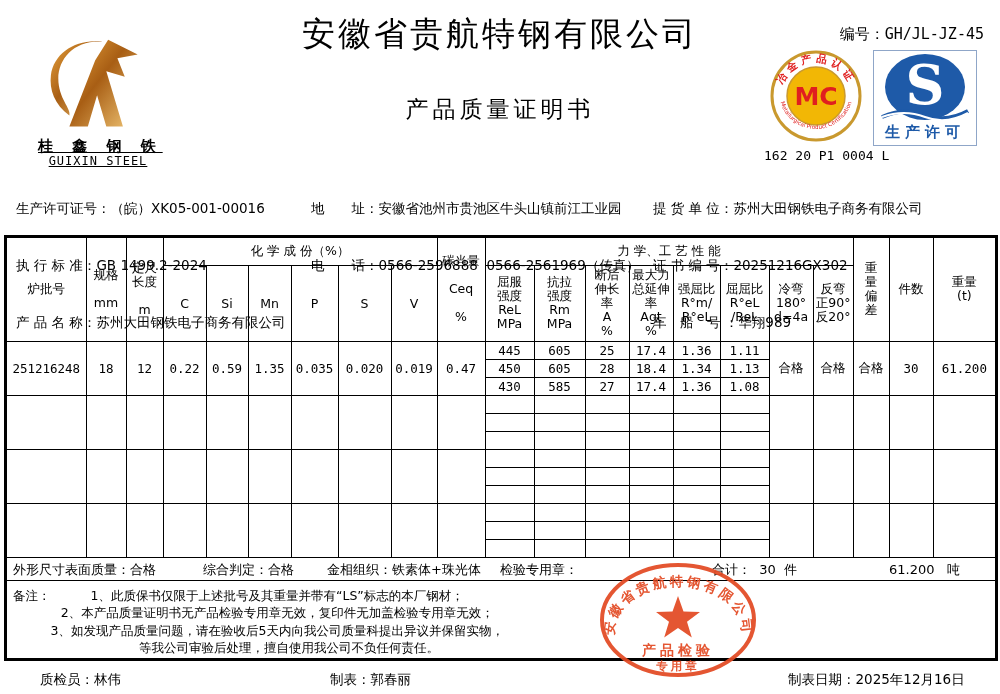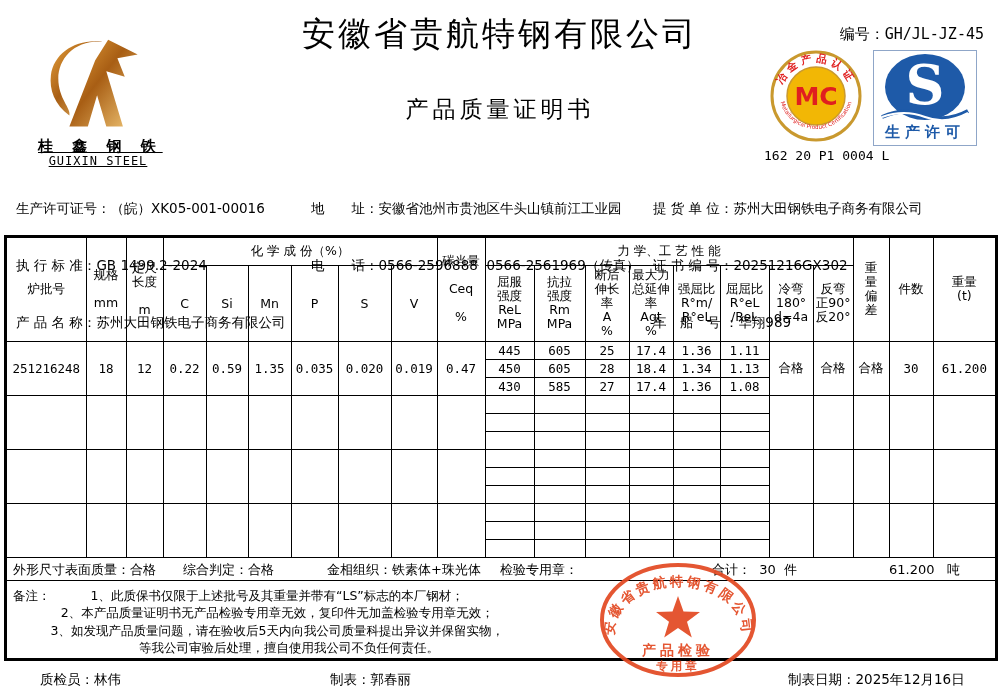--- a/index.html
+++ b/index.html
@@ -373,21 +373,21 @@
           <td></td>
           <td></td>
           <td></td>
           <td></td>
           <td></td>
         </tr>
 
     <tr class="sumr">
       <td class="sum-cell" colspan="21">
         <span class="sum-item" style="left:6px">外形尺寸表面质量：合格</span>
-        <span class="sum-item" style="left:176px">综合判定：合格</span>
+        <span class="sum-item" style="left:196px">综合判定：合格</span>
         <span class="sum-item" style="left:320px">金相组织：铁素体+珠光体</span>
         <span class="sum-item" style="left:493px">检验专用章：</span>
         <span class="sum-item" style="left:705px">合计：  30  件</span>
         <span class="sum-item" style="left:882px">61.200   吨</span>
       </td>
     </tr>
 
     <tr class="noter">
       <td class="notes-cell" colspan="21">
         <div class="notes-flex">

